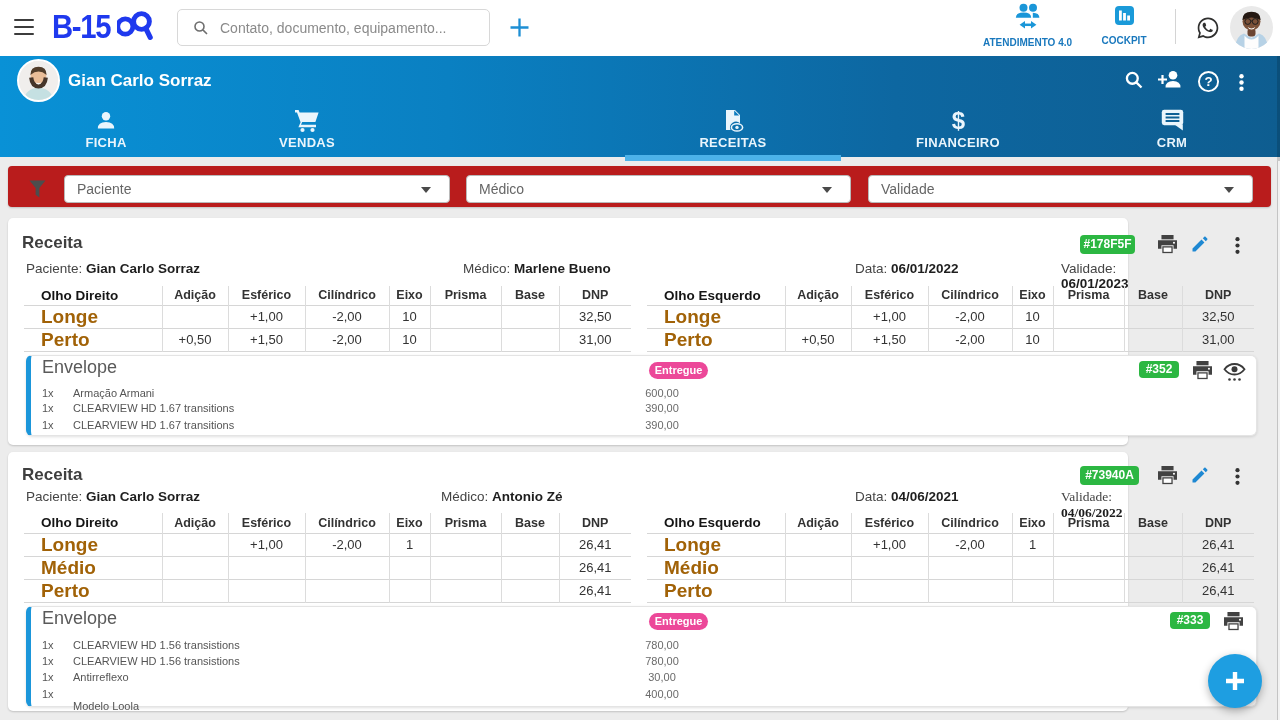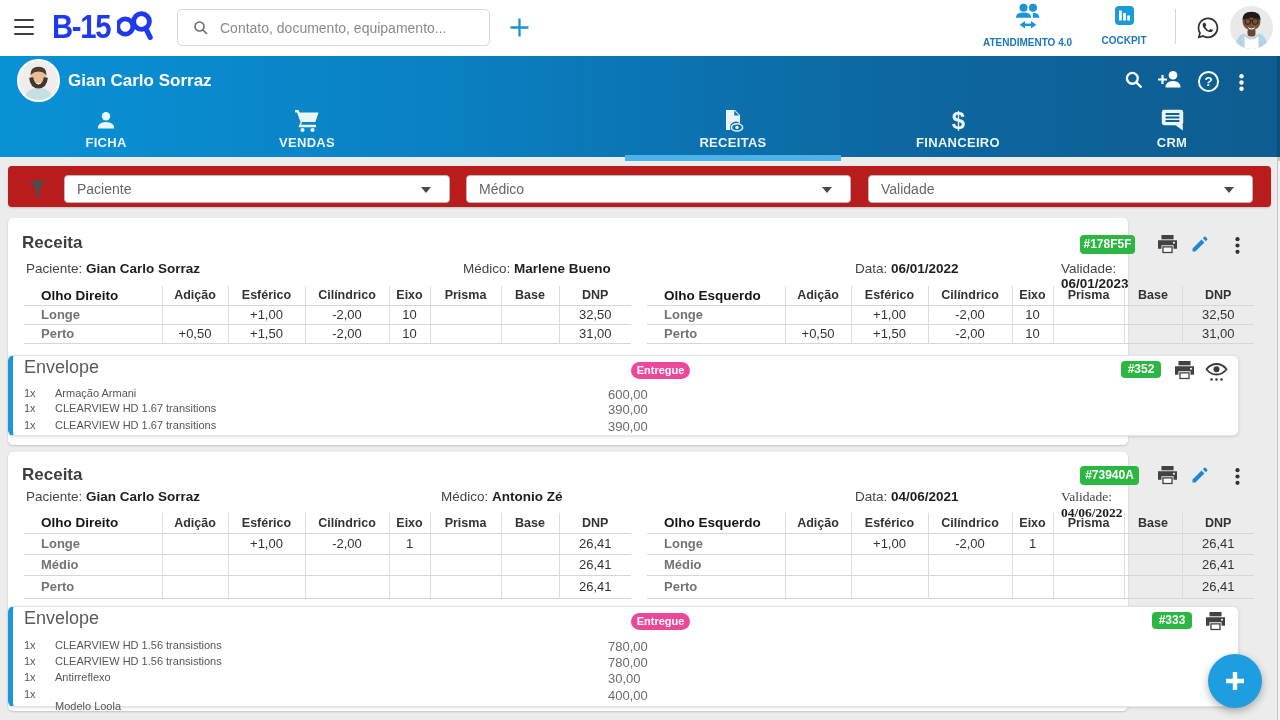--- a/index.html
+++ b/index.html
@@ -50,32 +50,32 @@
   .meta { position:absolute; font-size:13.5px; color:#444; }
   .meta b { color:#1e1e1e; }
   .pill { position:absolute; color:#fff; font-weight:bold; text-align:center; }
   .pill.green { background:#2cb742; border-radius:4px; height:19px; line-height:19px; font-size:12px; }
   .pill.dark { background:#ec4899; border-radius:9px; height:17px; line-height:17px; font-size:11px; }
   .iconbtn { position:absolute; }
 
   
   .otable { position:absolute; border-collapse:collapse; table-layout:fixed; }
   .otable td { font-size:13px; color:#333; text-align:center; padding:0; overflow:hidden; white-space:nowrap; }
-  .otable td.lbl { text-align:left; padding-left:17px; font-weight:bold; color:#737373; font-size:13px; }
+  .otable td.lbl { text-align:left; padding-left:17px; font-weight:bold; color:#a16207; font-size:19px; }
   .otable tr.hdr td { font-weight:bold; color:#333; font-size:12.5px; }
   .otable tr.hdr td.lbl { font-size:13.5px; color:#151515; }
   .otable td.vline { border-left:1px solid #dcdcdc; }
   .otable tr.body td { border-top:1px solid #d6d6d6; }
 
   
-  .env { position:absolute; left:0; width:1231px; background:#fff; border:1px solid #e4e4e4; border-left:5px solid #1b96da; border-radius:6px; box-shadow:0 1px 3px rgba(0,0,0,0.12); }
+  .env { position:absolute; left:18px; width:1231px; background:#fff; border:1px solid #e4e4e4; border-left:5px solid #1b96da; border-radius:6px; box-shadow:0 1px 3px rgba(0,0,0,0.12); }
   .env .etitle { position:absolute; left:11px; top:1px; font-size:18px; color:#5a5a5a; }
   .env .qty { position:absolute; left:11px; font-size:11px; color:#555; }
   .env .iname { position:absolute; left:42px; font-size:11px; color:#555; }
-  .env .iprice { position:absolute; left:595px; width:72px; text-align:left; font-size:13px; color:#6a6a6a; }
+  .env .iprice { position:absolute; left:595px; width:72px; text-align:center; font-size:11px; color:#6a6a6a; }
 
   #fab { position:absolute; left:1208px; top:654px; width:54px; height:54px; border-radius:50%; background:#1e9ee1; box-shadow:0 3px 8px rgba(0,0,0,0.3); }
 </style>
 </head>
 <body>
 <div id="page">
 
   <div id="topbar">
     <div class="hamb">
         <div></div>

